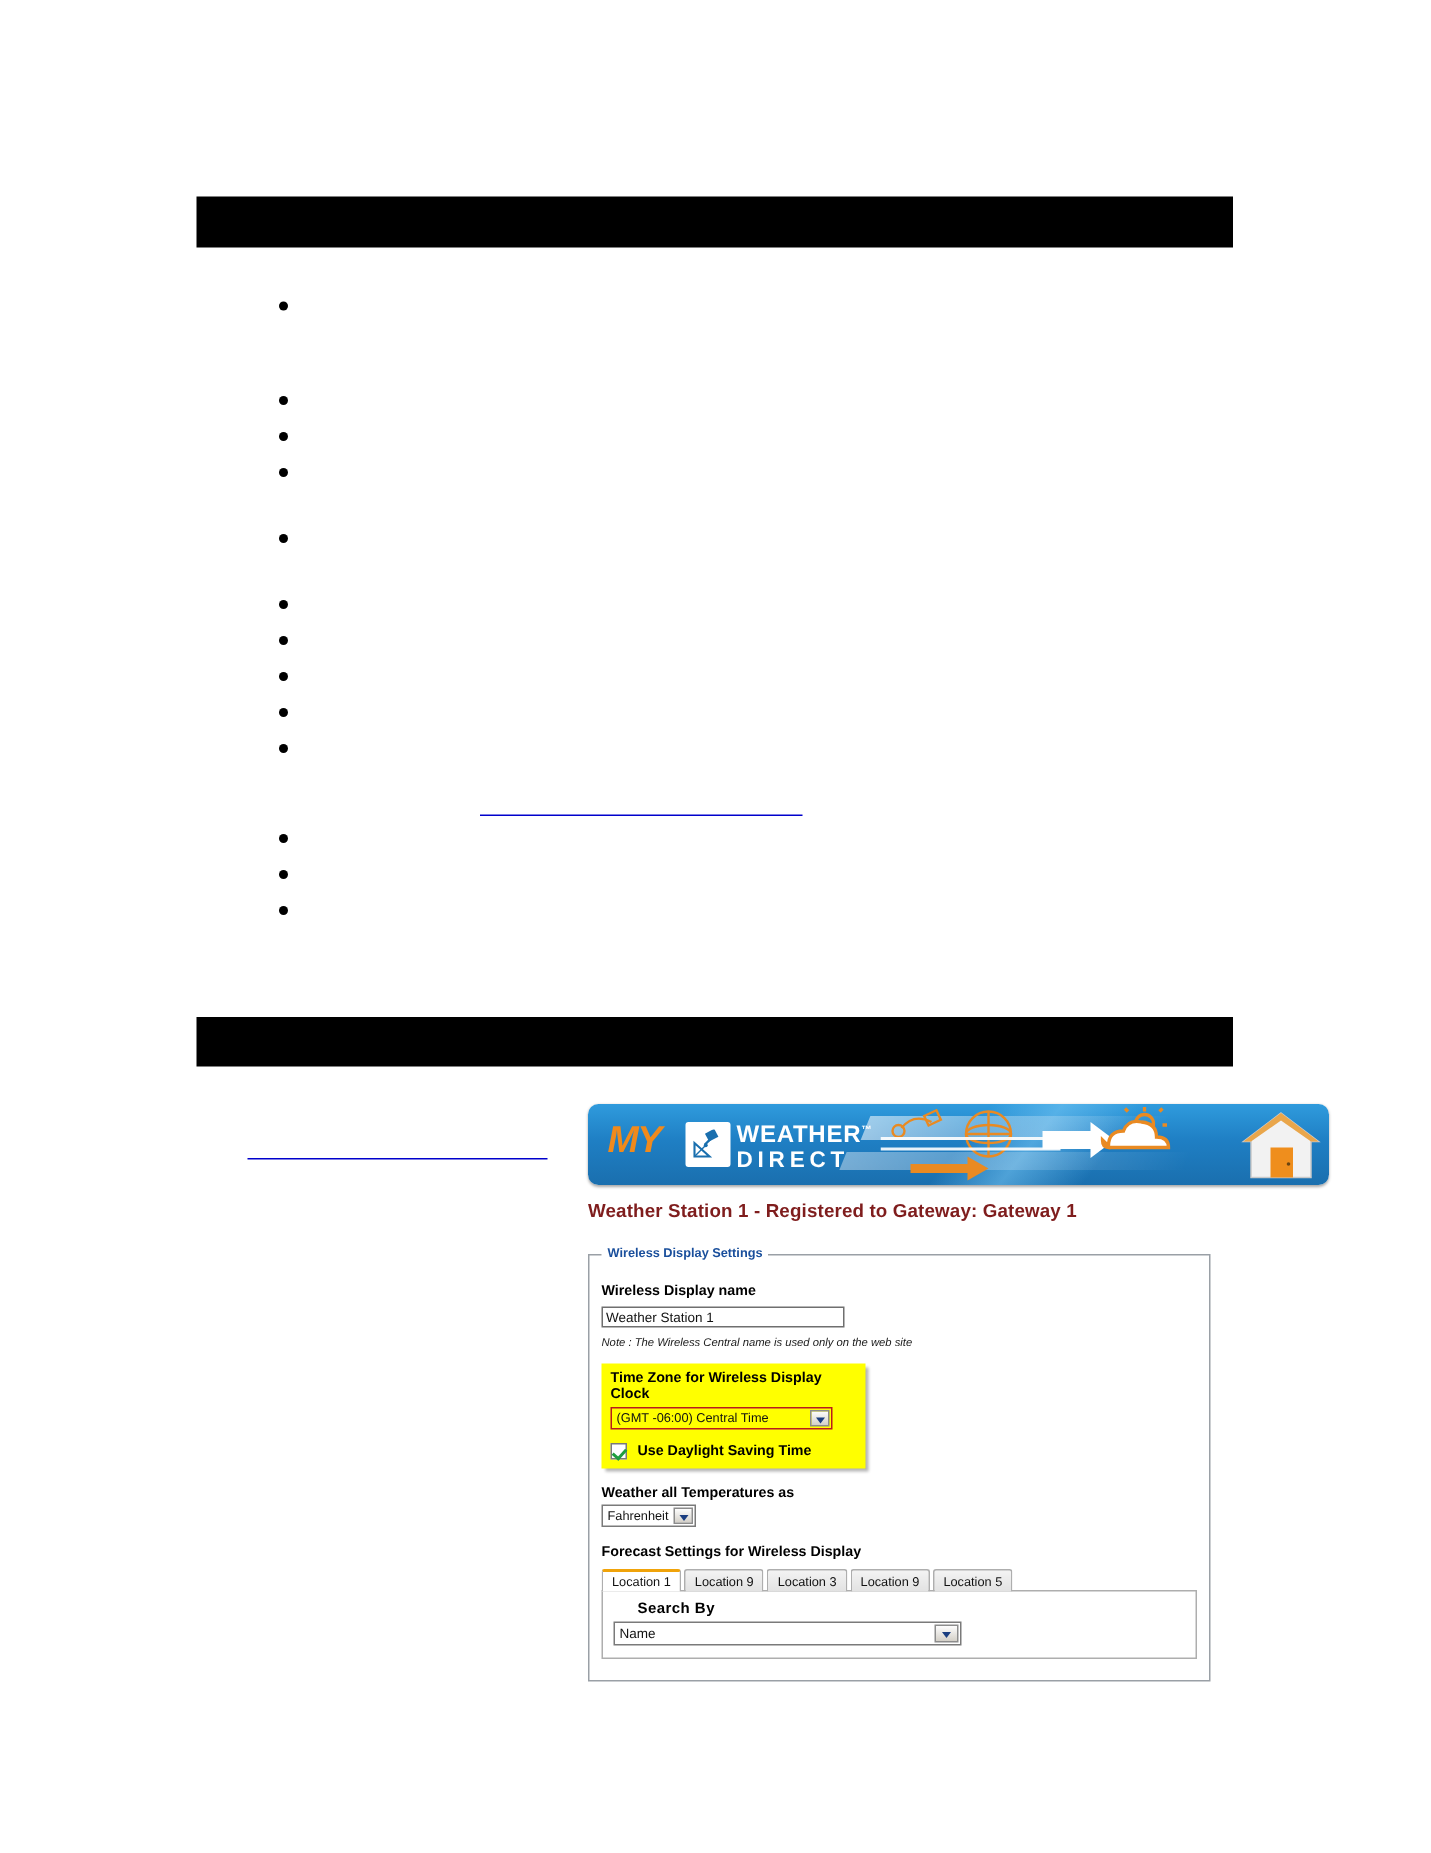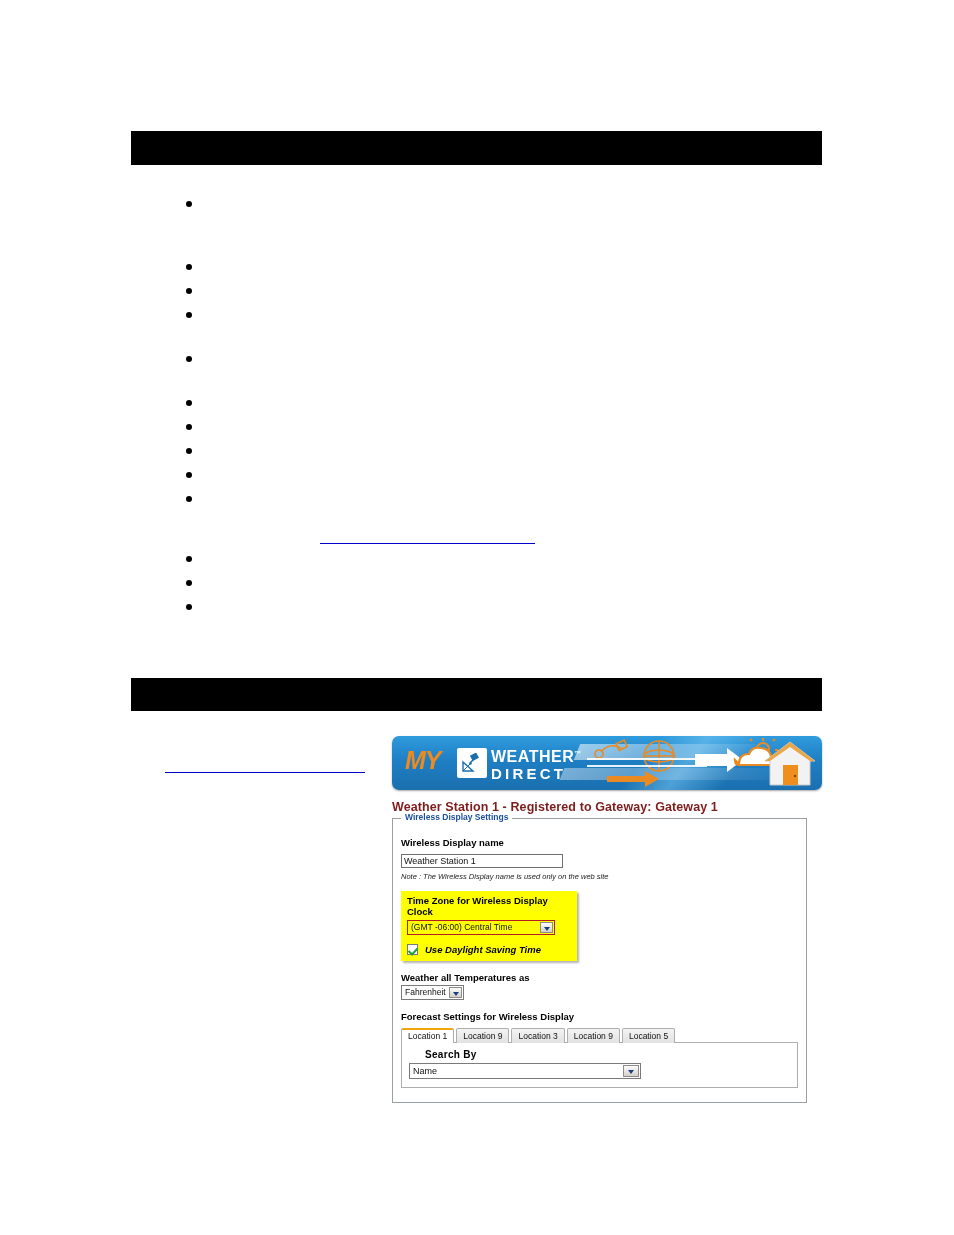--- a/index.html
+++ b/index.html
@@ -82,21 +82,21 @@
   .shot {
     position: absolute;
     left: 392px;
     top: 736px;
     width: 417px;
   }
 
   
   .banner {
     position: relative;
-    width: 430px;
+    width: 494px;
     height: 54px;
     border-radius: 7px;
     overflow: hidden;
     background:
       linear-gradient(180deg, #2f9bdd 0%, #1f7fc4 45%, #1a6fae 100%);
     box-shadow: 0 1px 2px rgba(0,0,0,.35);
   }
   .banner .swoosh-a {
     position: absolute; left: 120px; top: -40px;
     width: 330px; height: 140px;
@@ -159,21 +159,21 @@
     margin-top: 10px;
     color: #7f1d1d;
     font-size: 12.5px;
     font-weight: bold;
     letter-spacing: .1px;
   }
 
   
   .fieldset {
     position: relative;
-    margin-top: 4px;
+    margin-top: 22px;
     width: 415px;
     border: 1px solid #9aa0a6;
     box-sizing: border-box;
     padding: 10px 8px 0 8px;
     min-height: 285px;
   }
   .fieldset-legend {
     position: absolute;
     left: 8px; top: -7px;
     background: #ffffff;
@@ -245,21 +245,20 @@
     position: absolute;
     left: 3px; top: 4px;
     border-left: 3px solid transparent;
     border-right: 3px solid transparent;
     border-top: 4px solid #1b3e80;
   }
   .cbrow {
     display: flex;
     align-items: flex-end;
     margin-top: 9px;
-    font-style: italic;
   }
   .cbox {
     position: relative;
     width: 11px; height: 11px;
     background: #ffffff;
     border: 1px solid #7a7a7a;
     box-sizing: border-box;
     margin-right: 7px;
     flex: none;
   }
@@ -492,21 +491,21 @@
 
     <div class="shot-heading">Weather Station 1 - Registered to Gateway: Gateway 1</div>
 
     <div class="fieldset">
       <div class="fieldset-legend">Wireless Display Settings</div>
 
       <div style="height:8px"></div>
 
       <div class="lbl-bold">Wireless Display name</div>
       <input class="txtinput" type="text" value="Weather Station 1" style="">
-      <div class="note">Note : The Wireless Display name is used only on the web site</div>
+      <div class="note">Note : The Wireless Central name is used only on the web site</div>
 
       
       <div class="hl">
         <div class="lbl-bold">Time Zone for Wireless Display Clock</div>
         <div class="select-yellow">
           <span>(GMT -06:00) Central Time</span>
           <span class="arrowbtn"></span>
         </div>
         <div class="cbrow">
           <span class="cbox"></span>

